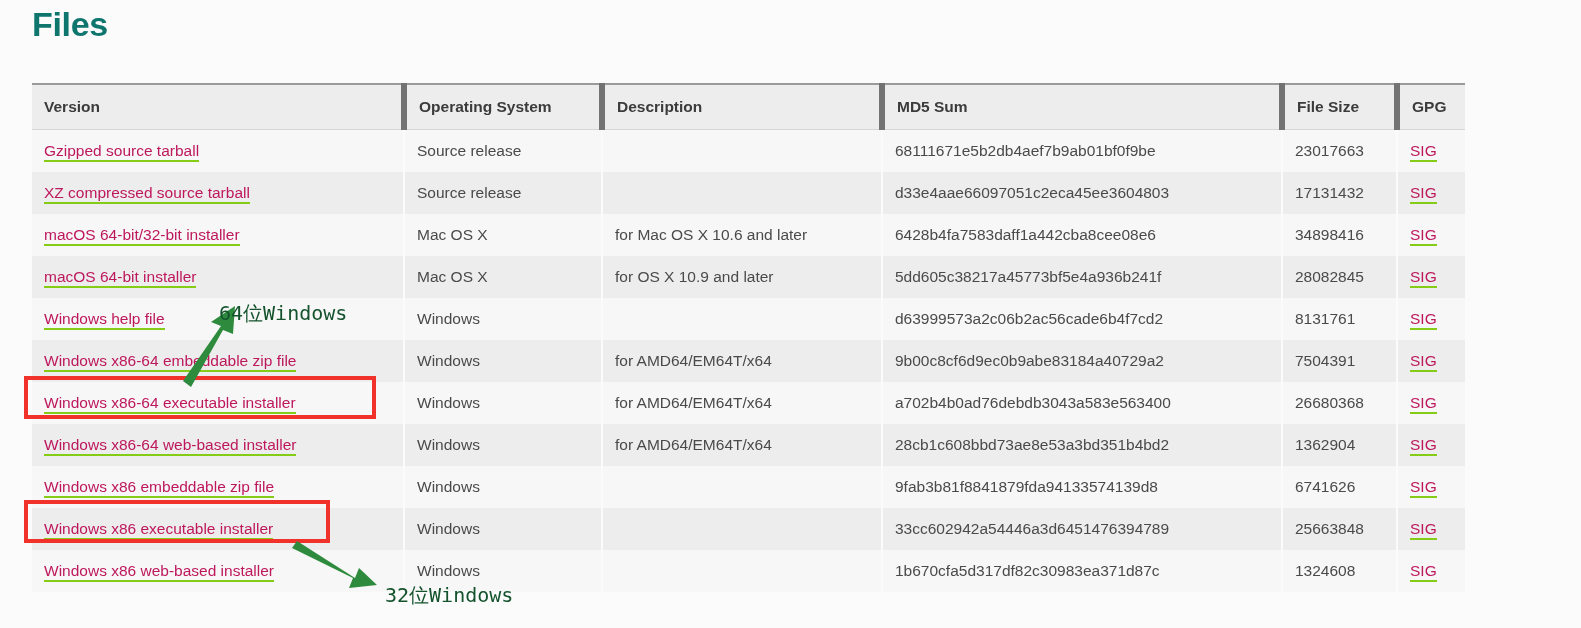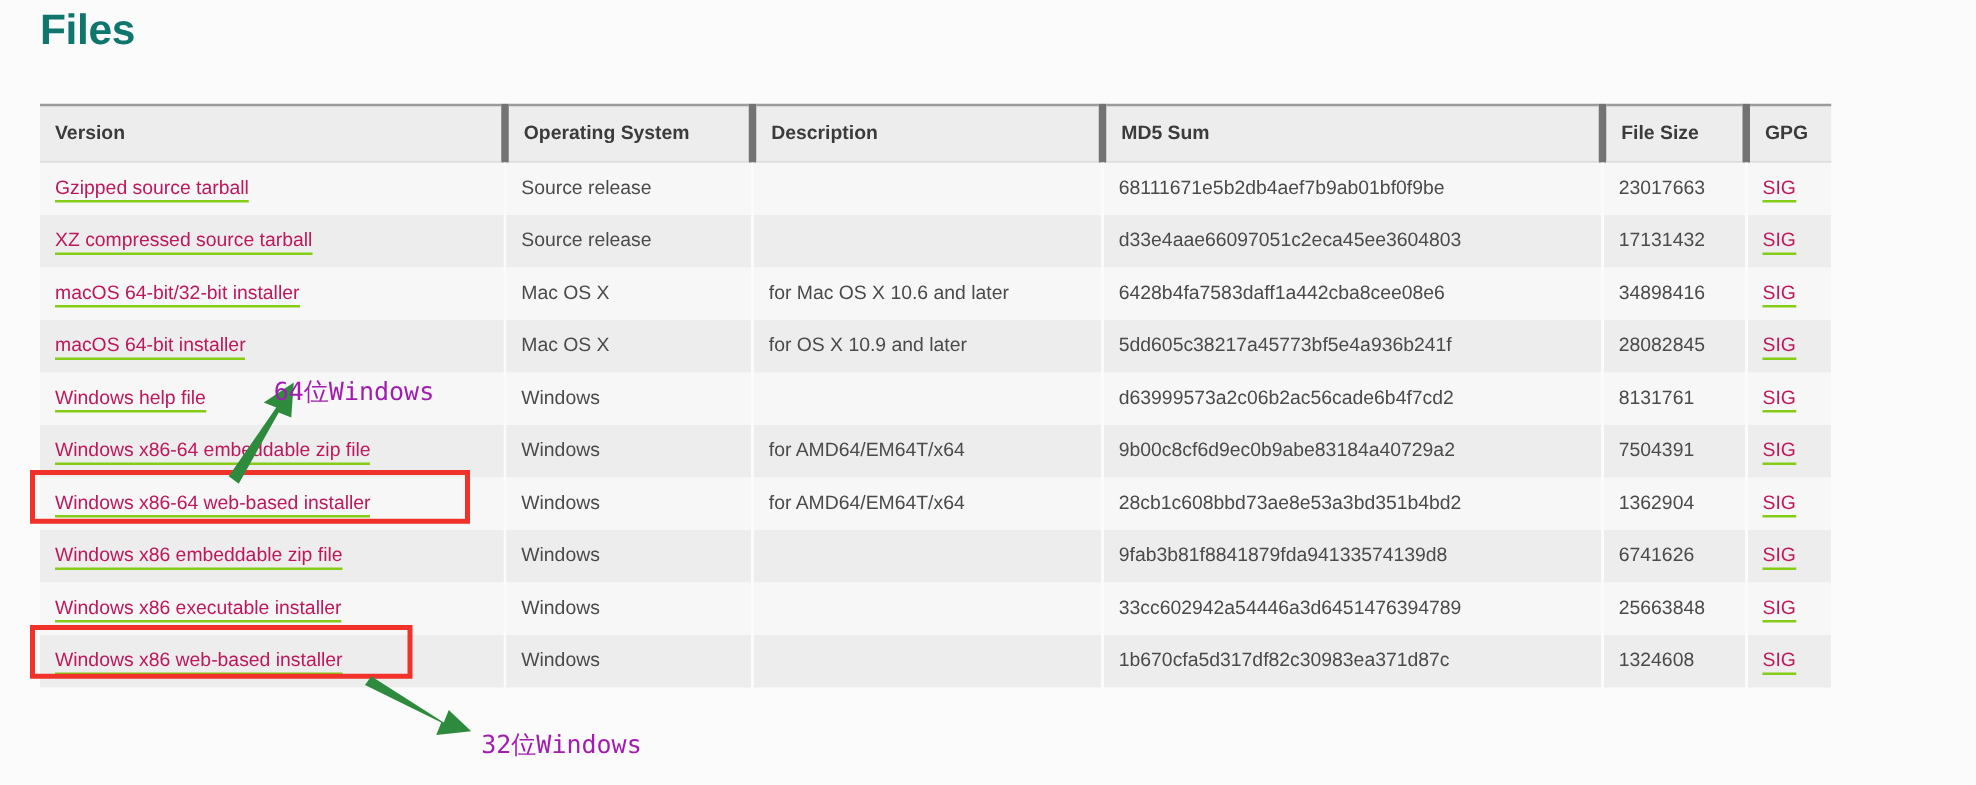--- a/index.html
+++ b/index.html
@@ -107,21 +107,21 @@
     box-sizing: border-box;
   }
   #ann-box-x8664 {
     left: 24px;  top: 376px;  width: 352px; height: 43px;
   }
   #ann-box-x86 {
     left: 24px;  top: 500px;  width: 306px; height: 43px;
   }
   .ann-text {
     position: absolute;
-    color: #a21caf;
+    color: #14532d;
     font-family: "DejaVu Sans Mono", monospace;
     font-size: 20px;
     white-space: nowrap;
   }
   #ann-text-64 { left: 219px; top: 300px; }
   #ann-text-32 { left: 385px; top: 582px; }
 </style>
 </head>
 <body>
 
@@ -193,20 +193,28 @@
           </tr>
           <tr>
             <td><a class="dl">Windows x86-64 embeddable zip file</a></td>
             <td>Windows</td>
             <td>for AMD64/EM64T/x64</td>
             <td>9b00c8cf6d9ec0b9abe83184a40729a2</td>
             <td>7504391</td>
             <td><a class="dl">SIG</a></td>
           </tr>
           <tr>
+            <td><a class="dl">Windows x86-64 executable installer</a></td>
+            <td>Windows</td>
+            <td>for AMD64/EM64T/x64</td>
+            <td>a702b4b0ad76debdb3043a583e563400</td>
+            <td>26680368</td>
+            <td><a class="dl">SIG</a></td>
+          </tr>
+          <tr>
             <td><a class="dl">Windows x86-64 web-based installer</a></td>
             <td>Windows</td>
             <td>for AMD64/EM64T/x64</td>
             <td>28cb1c608bbd73ae8e53a3bd351b4bd2</td>
             <td>1362904</td>
             <td><a class="dl">SIG</a></td>
           </tr>
           <tr>
             <td><a class="dl">Windows x86 embeddable zip file</a></td>
             <td>Windows</td>

